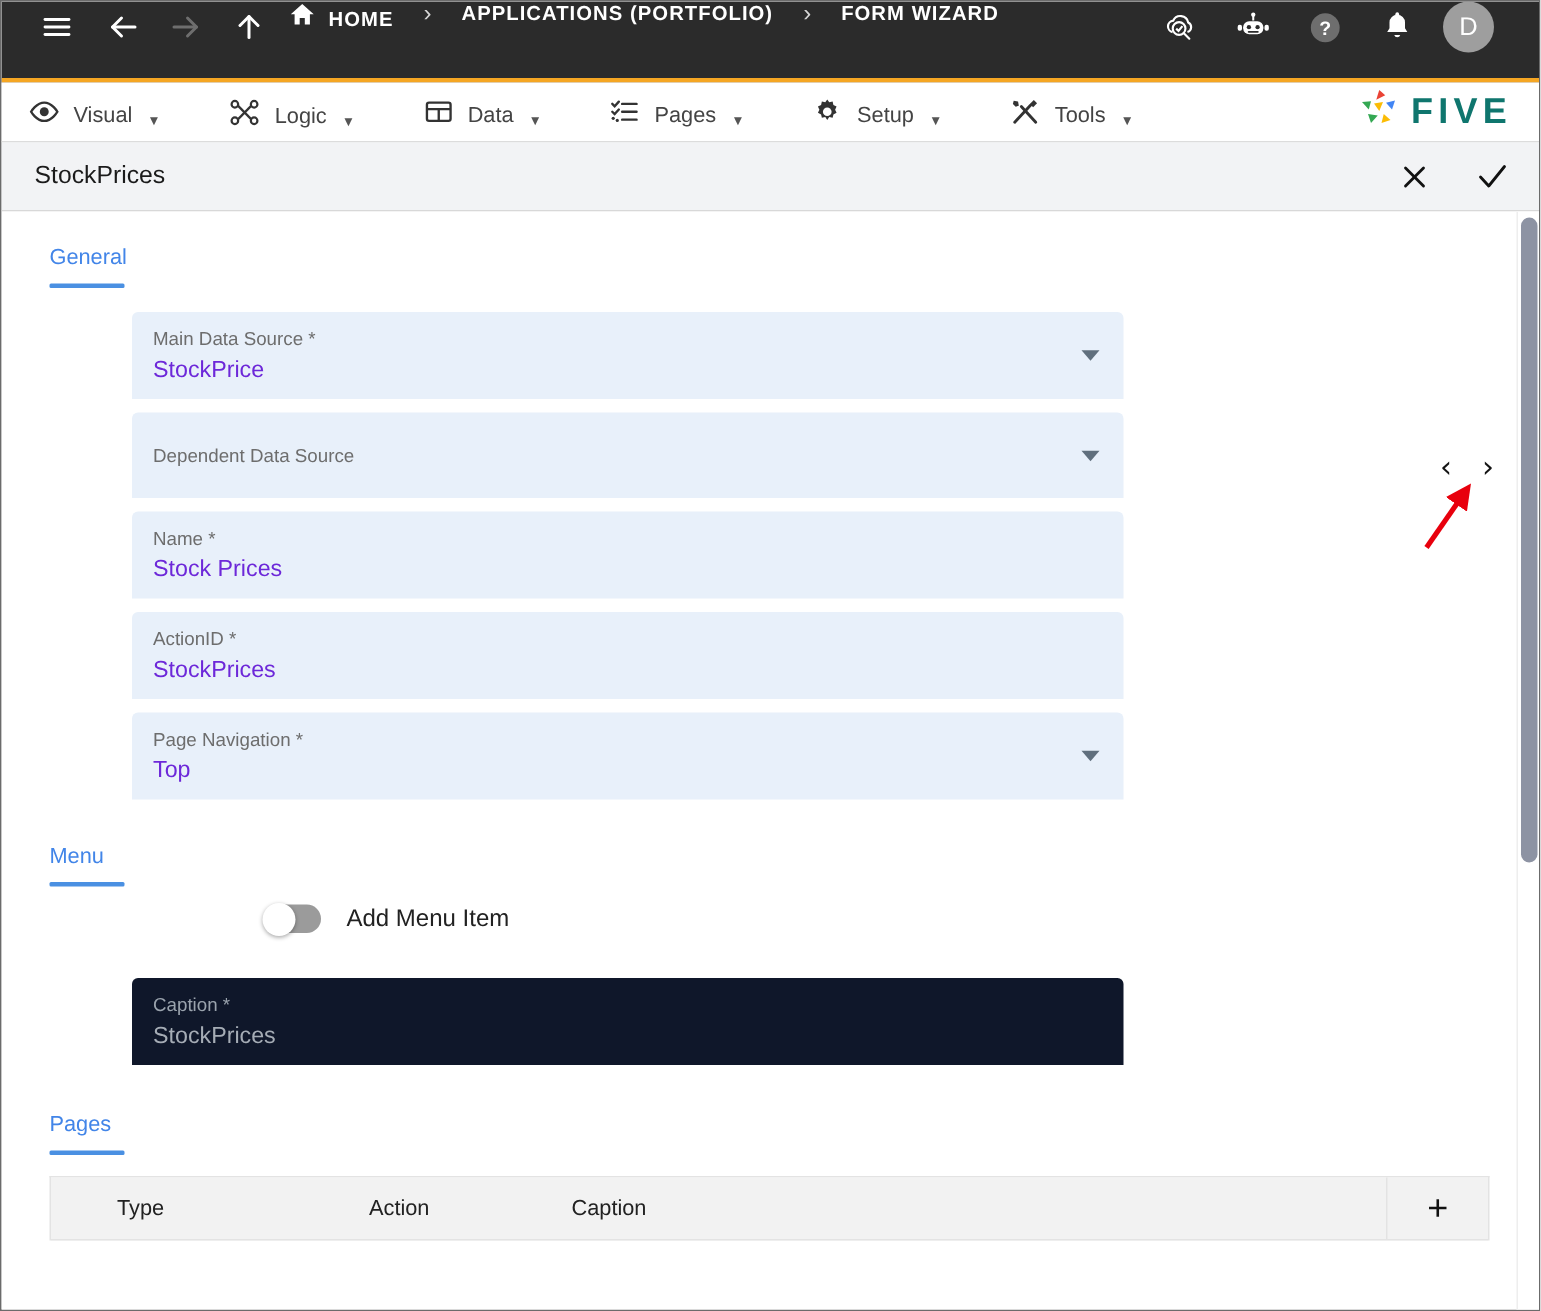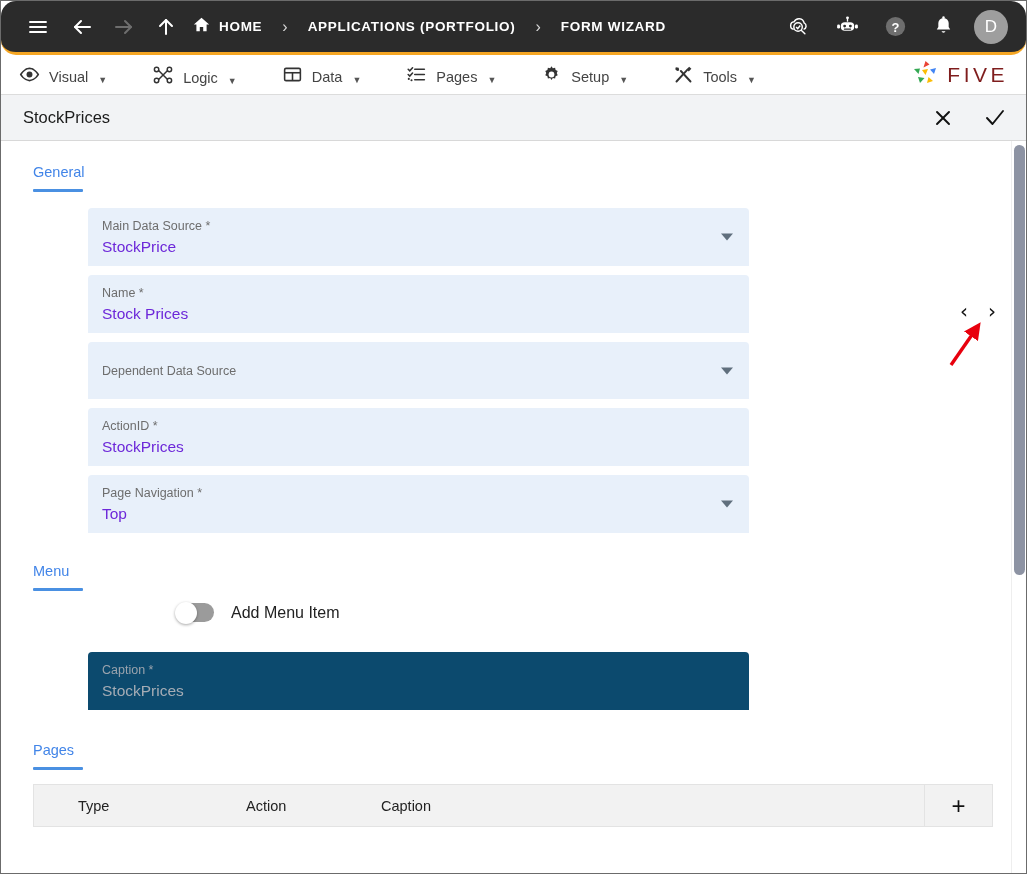--- a/index.html
+++ b/index.html
@@ -15,24 +15,23 @@
     border: 1px solid #6b6b6b;
     background: #fff;
     overflow: hidden;
   }
 
   
   .topbar {
     height: 54px;
     background: #2b2b2b;
     display: flex;
-    align-items: center;
-    padding: 0 18px 0 20px;
+    align-items: flex-start;
+    padding: 0 30px 0 20px;
     border-bottom: 3px solid #f5a623;
-    border-radius: 15px;
   }
   .tb-icon {
     width: 34px; height: 34px;
     display: flex; align-items: center; justify-content: center;
     color: #ffffff;
     flex: 0 0 auto;
   }
   .tb-icon.dim { color: #6e6e6e; }
   .tb-icon svg { display: block; }
   .bc-home {
@@ -76,22 +75,22 @@
     display: flex; align-items: flex-end; gap: 9px;
     margin-right: 45px;
     color: #444;
     font-size: 14.5px;
     cursor: default;
   }
   .menu-item .mi-icon { color: #333; display: flex; align-items: center; }
   .menu-caret { font-size: 9px; color: #555; margin-left: 1px; }
   .brand { margin-left: auto; display: flex; align-items: center; gap: 6px; }
   .brand-word {
-    font-size: 21px; letter-spacing: 3.5px; color: #7f1d1d;
-    font-family: "Liberation Sans", sans-serif; font-weight: 400;
+    font-size: 24px; letter-spacing: 3.5px; color: #0f766e;
+    font-family: "Liberation Sans", sans-serif; font-weight: 700;
   }
 
   
   .formbar {
     height: 46px;
     background: #f2f3f5;
     border-bottom: 1px solid #d8d8d8;
     display: flex; align-items: center;
     padding: 0 18px 0 22px;
   }
@@ -136,21 +135,21 @@
   .field {
     position: relative;
     width: 661px;
     background: #e8f0fa;
     border-radius: 4px 4px 0 0;
     margin-bottom: 9px;
     padding: 10px 14px 9px 14px;
     min-height: 48px;
   }
   .field.tall { min-height: 52px; }
-  .field.disabled { background: #0c4a6e; }
+  .field.disabled { background: #0f172a; }
   .field-label {
     font-size: 12.5px;
     color: #6d6d6d;
     line-height: 16px;
     margin-bottom: 2px;
   }
   .field.disabled .field-label { color: #9aa3ad; }
   .field-value {
     font-size: 15.5px;
     color: #6d28d9;
@@ -478,28 +477,28 @@
       </div>
 
       <div class="fields" style="margin-top:16px">
 
         <div class="field">
           <div class="field-label">Main Data Source *</div>
           <div class="field-value">StockPrice</div>
           <span class="dd-caret"></span>
         </div>
 
+        <div class="field tall" style="height:57px">
+          <div class="field-label centered">Dependent Data Source</div>
+          <span class="dd-caret"></span>
+        </div>
+
         <div class="field">
           <div class="field-label">Name *</div>
           <div class="field-value">Stock Prices</div>
-        </div>
-
-        <div class="field tall" style="height:57px">
-          <div class="field-label centered">Dependent Data Source</div>
-          <span class="dd-caret"></span>
         </div>
 
         <div class="field">
           <div class="field-label">ActionID *</div>
           <div class="field-value">StockPrices</div>
         </div>
 
         <div class="field">
           <div class="field-label">Page Navigation *</div>
           <div class="field-value">Top</div>

